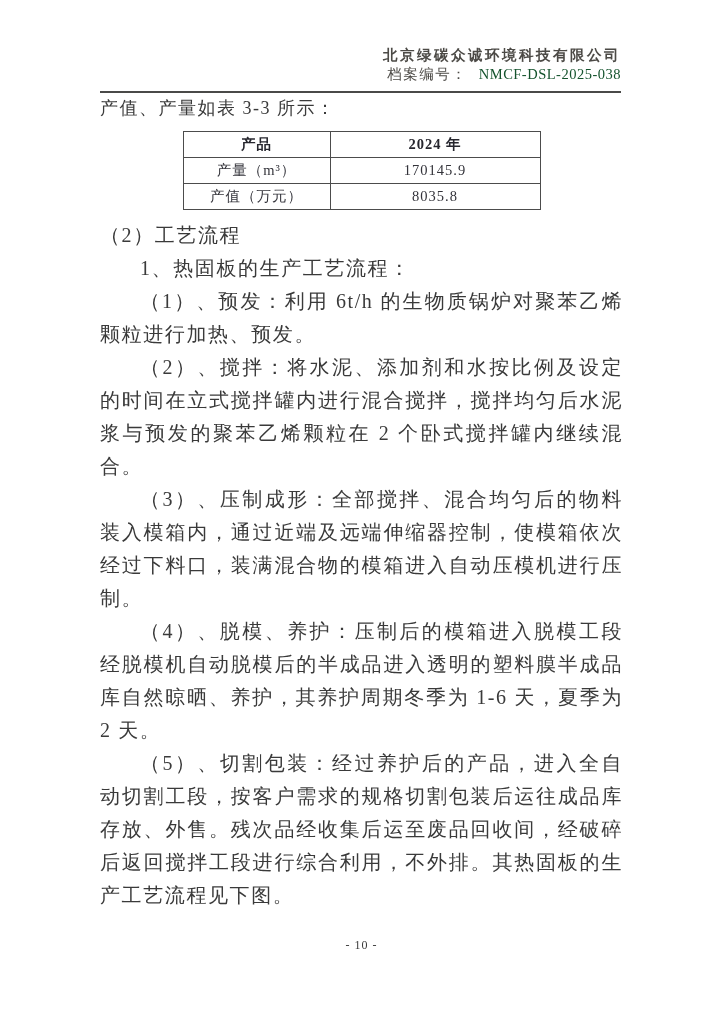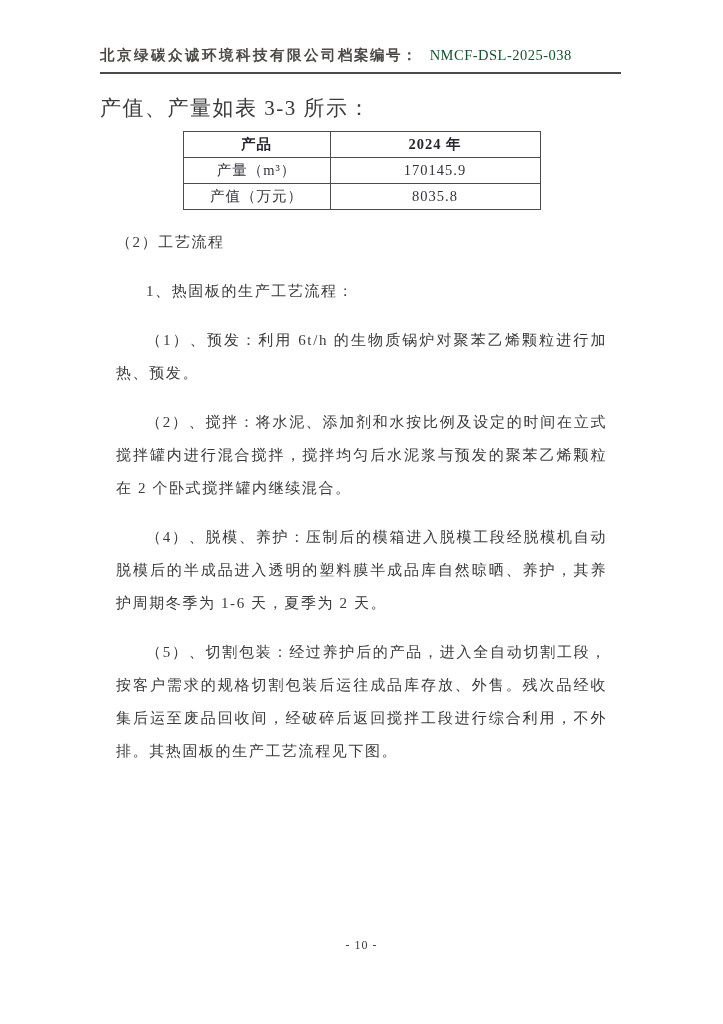--- a/index.html
+++ b/index.html
@@ -16,56 +16,57 @@
     font-family: "Liberation Serif", "DejaVu Serif", serif;
     color: #3a3a3a;
   }
   
   .header {
     position: absolute;
     top: 46px;
     left: 100px;
     width: 521px;
     display: flex;
-    justify-content: flex-start;
+    justify-content: center;
     align-items: flex-end;
     padding-bottom: 7px;
     border-bottom: 2px solid #4a4a48;
+    flex-direction: column;
   }
   .header .company {
     font-size: 14.5px;
     font-weight: bold;
     letter-spacing: 2.5px;
     color: #4c4a46;
   }
   .header .archive {
     font-size: 14.5px;
     color: #4c4a46;
     white-space: nowrap;
   }
   .header .archive-label {
-    font-weight: bold;
+    font-weight: normal;
     letter-spacing: 1.5px;
     margin-right: 8px;
   }
   .header .archive-number {
     font-weight: normal;
     letter-spacing: 0.5px;
     color: #14532d;
   }
   
   .content {
     position: absolute;
     top: 86px;
     left: 100px;
     width: 523px;
   }
   .intro {
     margin: 8px 0 0 0;
-    font-size: 21px;
+    font-size: 18px;
     line-height: 28px;
     letter-spacing: 1.5px;
     color: #3a3a3a;
   }
   .table-title {
     margin: 12px 0 0 0;
     text-align: center;
     font-size: 16.5px;
     font-weight: bold;
     letter-spacing: 1px;
@@ -88,22 +89,22 @@
     padding: 0 12px;
     letter-spacing: 1px;
   }
   table.data-table col.c1 { width: 147px; }
   table.data-table col.c2 { width: 210px; }
   table.data-table th { font-weight: bold; color: #26262e; }
   .paragraphs {
     margin-top: 9px;
   }
   .para {
-    margin: 16px;
-    font-size: 15px;
+    margin: 0;
+    font-size: 20px;
     line-height: 33px;
     letter-spacing: 1.6px;
     text-align: justify;
     color: #3a3a3a;
   }
   .para.indent { text-indent: 2em; }
   
   .footer {
     position: absolute;
     top: 938px;
@@ -154,20 +155,21 @@
           <td>8035.8</td>
         </tr>
       </tbody>
     </table>
 
     <div class="paragraphs">
       <p class="para">（2）工艺流程</p>
       <p class="para indent">1、热固板的生产工艺流程：</p>
       <p class="para indent">（1）、预发：利用 6t/h 的生物质锅炉对聚苯乙烯颗粒进行加热、预发。</p>
       <p class="para indent">（2）、搅拌：将水泥、添加剂和水按比例及设定的时间在立式搅拌罐内进行混合搅拌，搅拌均匀后水泥浆与预发的聚苯乙烯颗粒在 2 个卧式搅拌罐内继续混合。</p>
+      <p class="para indent">（3）、压制成形：全部搅拌、混合均匀后的物料装入模箱内，通过近端及远端伸缩器控制，使模箱依次经过下料口，装满混合物的模箱进入自动压模机进行压制。</p>
       <p class="para indent">（4）、脱模、养护：压制后的模箱进入脱模工段经脱模机自动脱模后的半成品进入透明的塑料膜半成品库自然晾晒、养护，其养护周期冬季为 1-6 天，夏季为 2 天。</p>
       <p class="para indent">（5）、切割包装：经过养护后的产品，进入全自动切割工段，按客户需求的规格切割包装后运往成品库存放、外售。残次品经收集后运至废品回收间，经破碎后返回搅拌工段进行综合利用，不外排。其热固板的生产工艺流程见下图。</p>
     </div>
 
   </div>
 
   <div class="footer">
     <span>- 10 -</span>
   </div>
 

